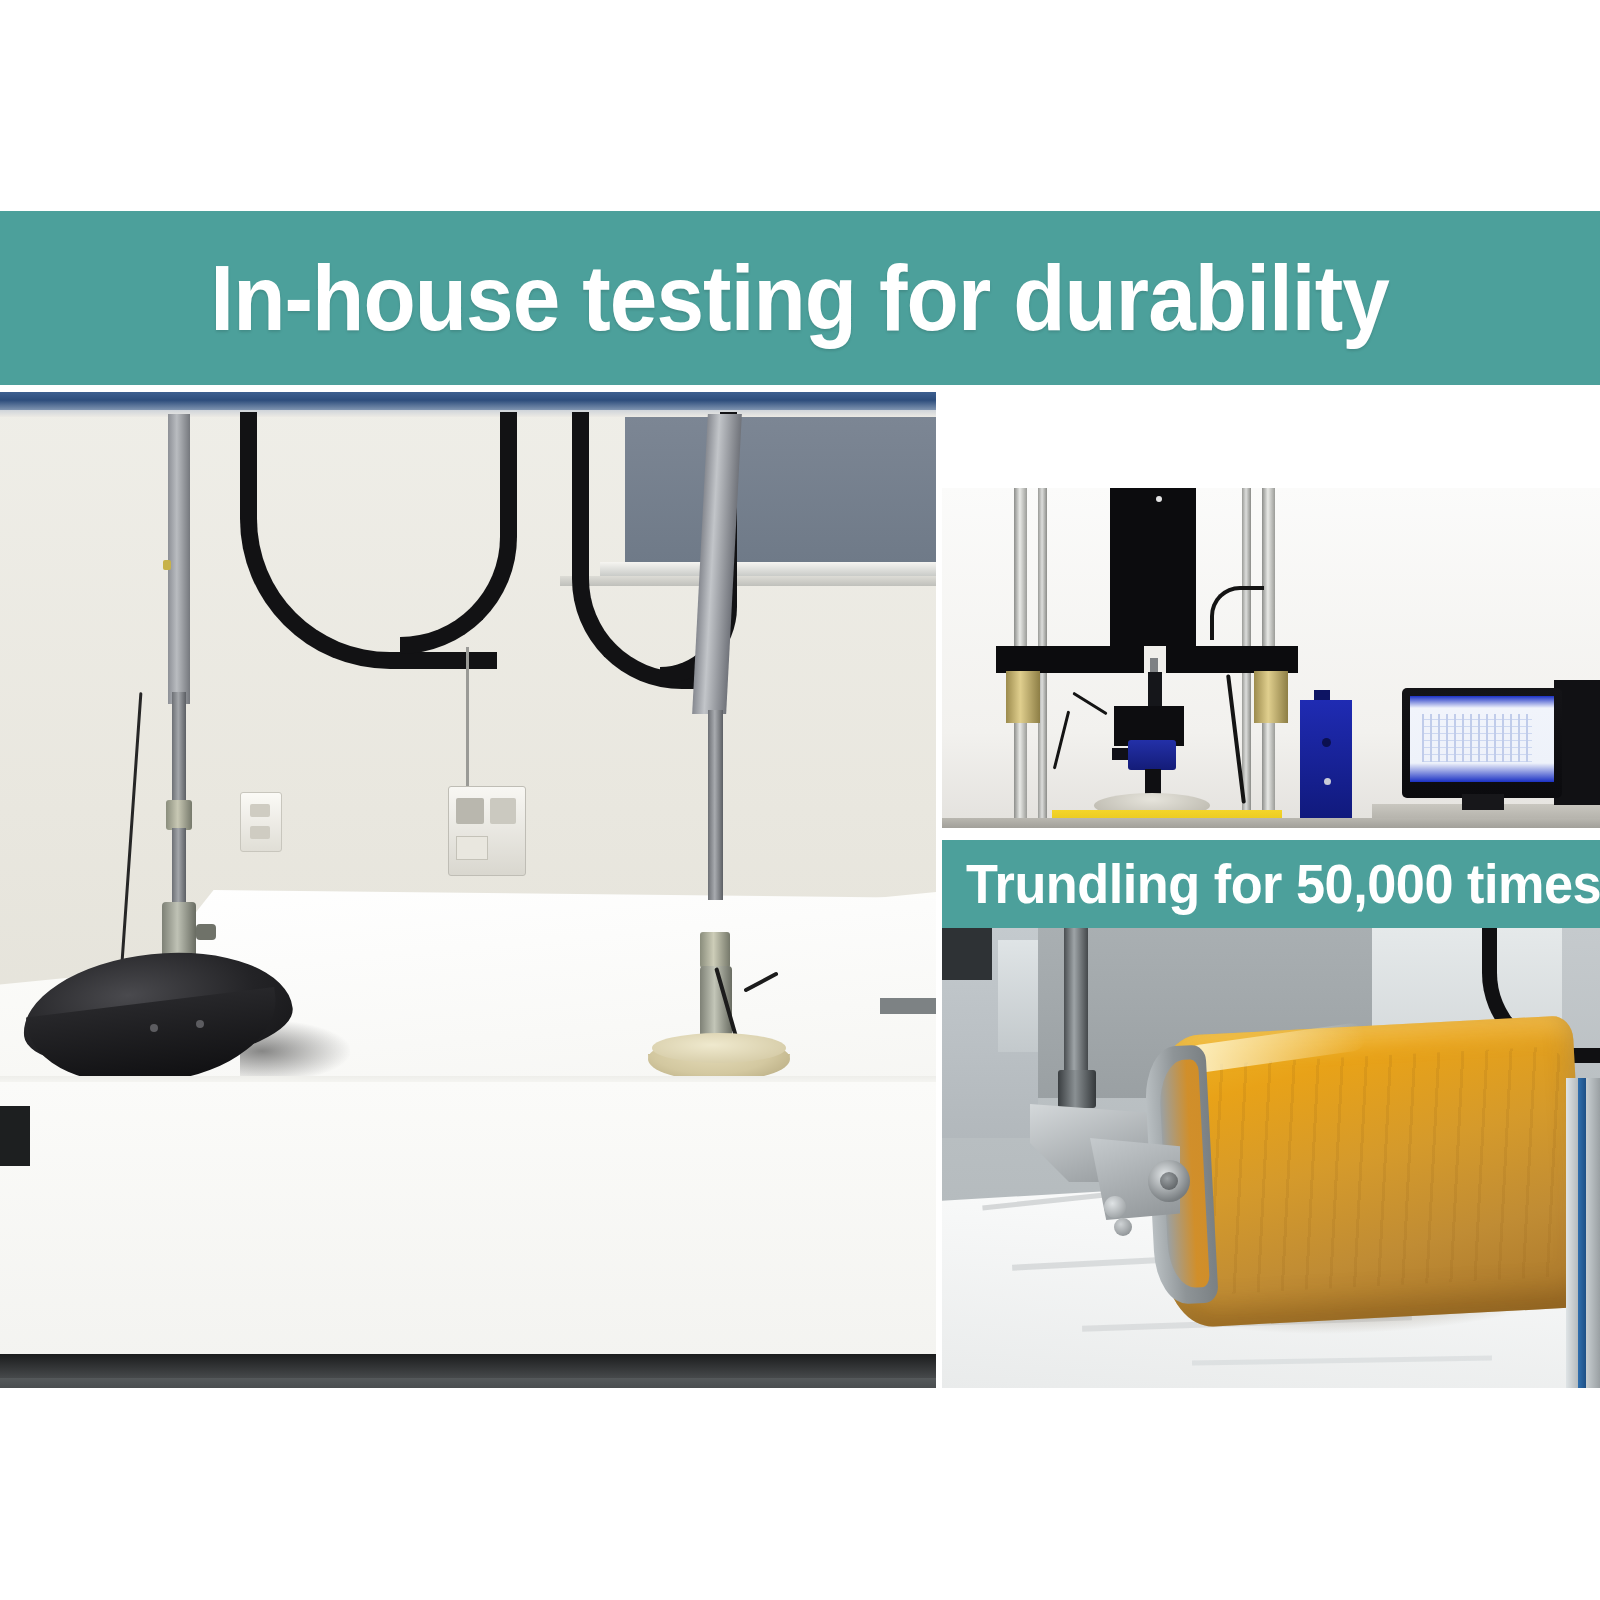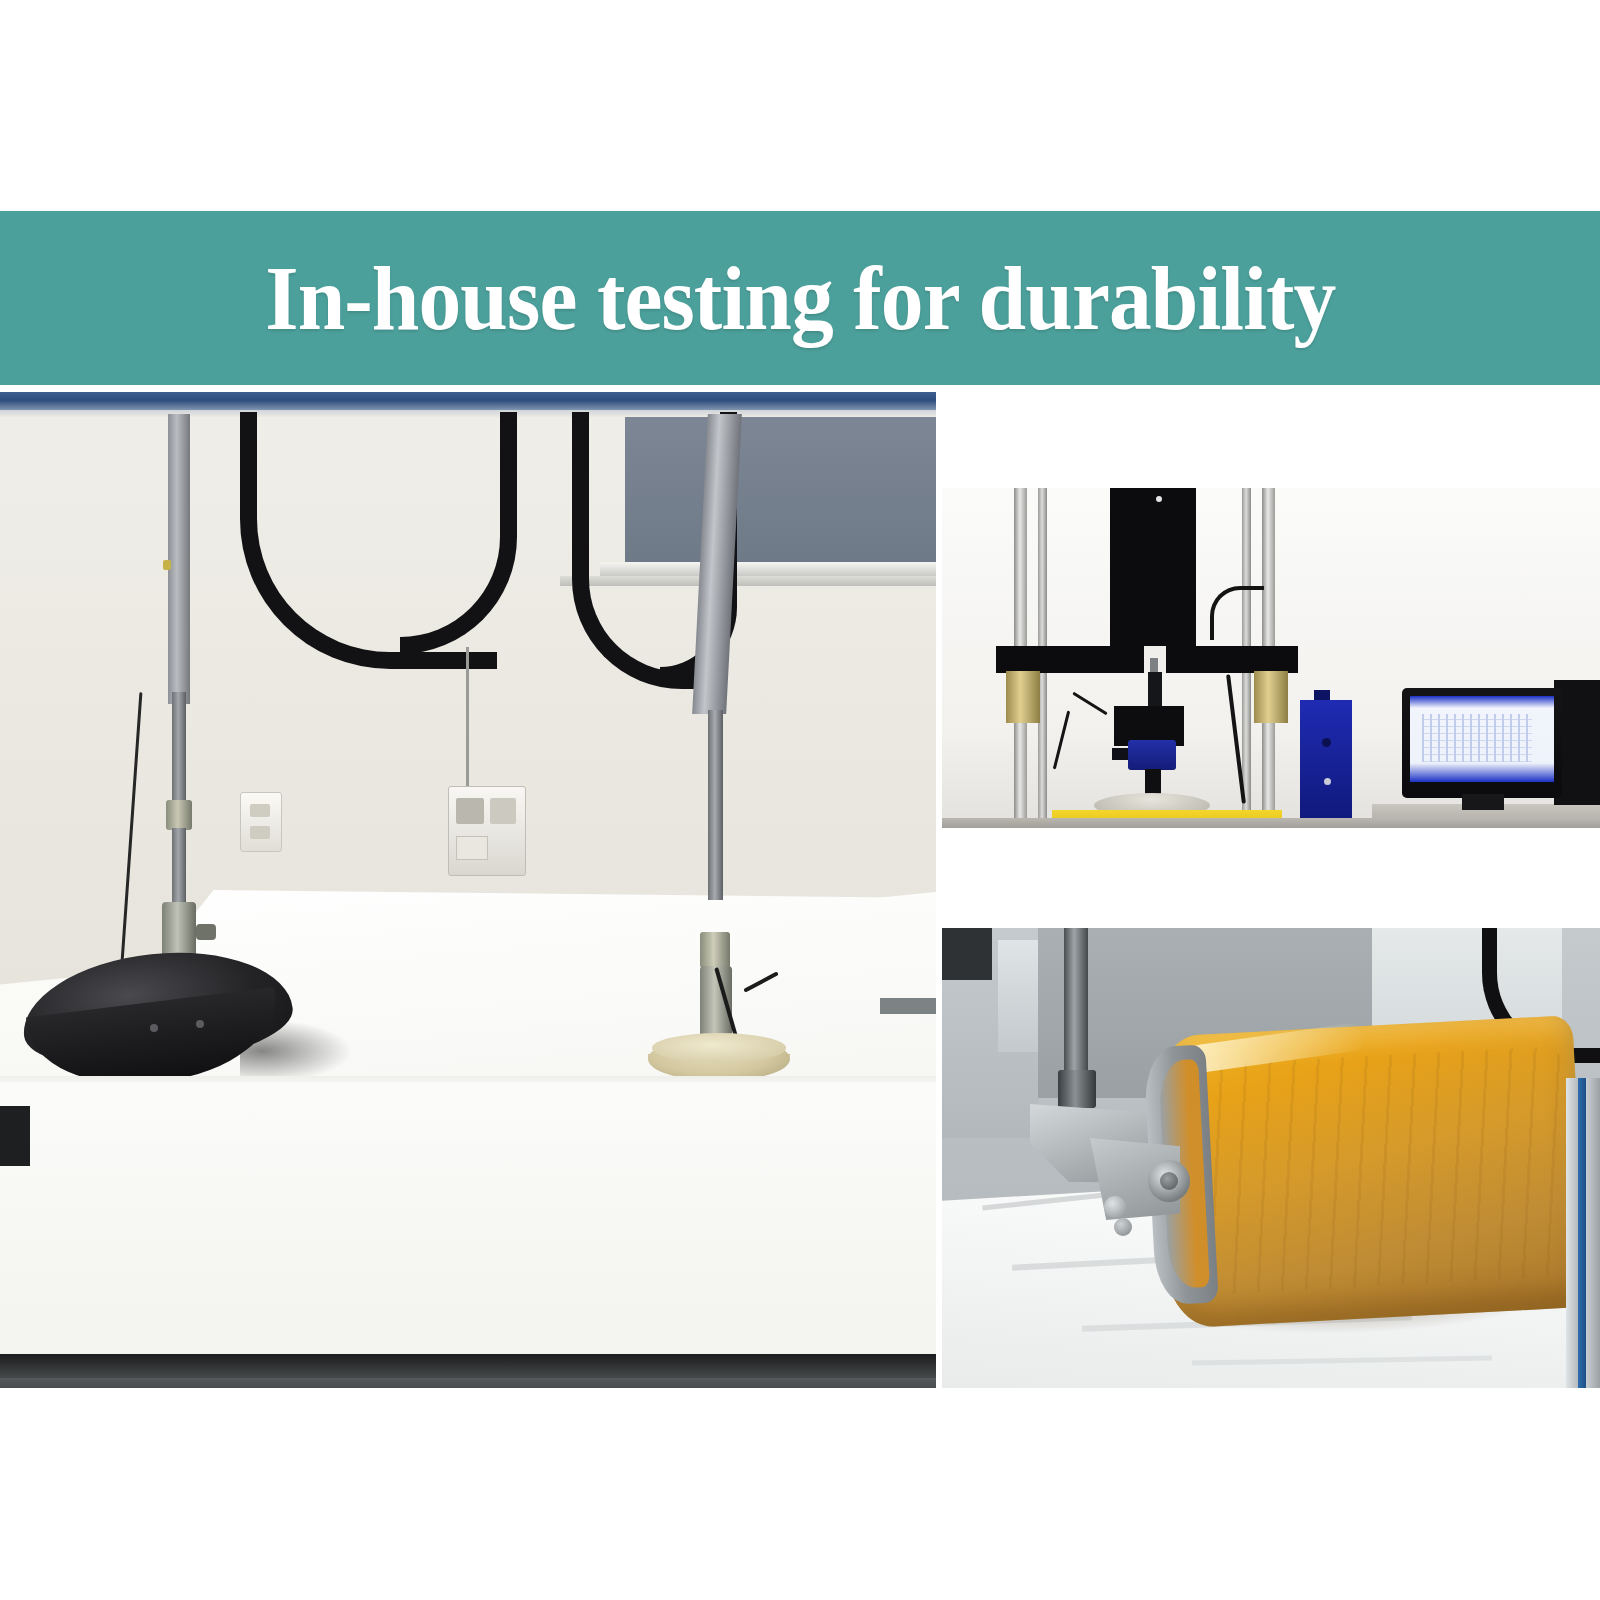--- a/index.html
+++ b/index.html
@@ -11,21 +11,20 @@
     position:relative;
   }
 
   
   #title-banner{
     position:absolute;
     left:0; top:211px; width:1600px; height:174px;
     background:#4CA09B;
     display:flex; align-items:center; justify-content:center;
     box-sizing:border-box;
-    font-family:Liberation Serif, serif;
   }
   #title-text{
     color:#ffffff;
     font-size:92px;
     font-weight:bold;
     letter-spacing:-1px;
     transform:scaleX(0.93);
     white-space:nowrap;
     text-shadow:0 2px 3px rgba(0,0,0,0.12);
     line-height:1;
@@ -427,20 +426,23 @@
       <div class="ph" id="p2-bluebox-k1"></div>
       <div class="ph" id="p2-bluebox-k2"></div>
       <div class="ph" id="p2-rightblk"></div>
       <div class="ph" id="p2-monitor"></div>
       <div class="ph" id="p2-screen"></div>
       <div class="ph" id="p2-screen-grid"></div>
       <div class="ph" id="p2-monstand"></div>
       <div class="ph" id="p2-floor"></div>
     </div>
 
+    <div class="caption-band" id="caption-trundling">
+      <div class="caption-text">Trundling for 50,000 times</div>
+    </div>
 
     <div id="panel-bottomright">
       <div class="ph" id="p3-bg"></div>
       <div class="ph" id="p3-wallL"></div>
       <div class="ph" id="p3-darkL"></div>
       <div class="ph" id="p3-panelL"></div>
       <div class="ph" id="p3-wallM"></div>
       <div class="ph" id="p3-wallR"></div>
       <div class="ph" id="p3-hose"></div>
       <div class="ph" id="p3-post"></div>

